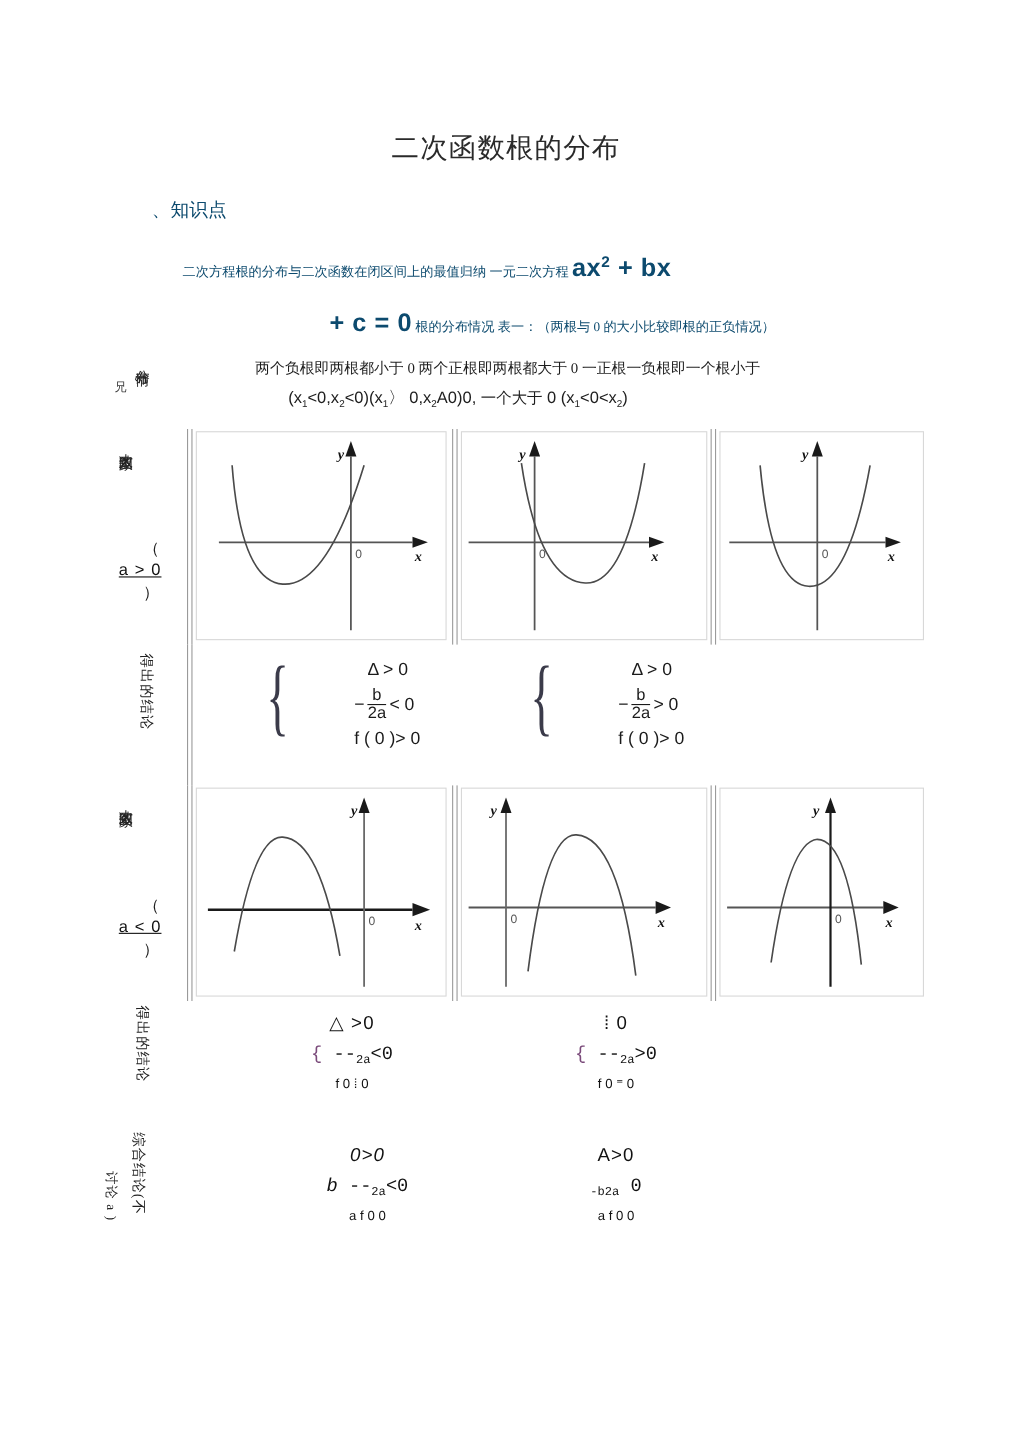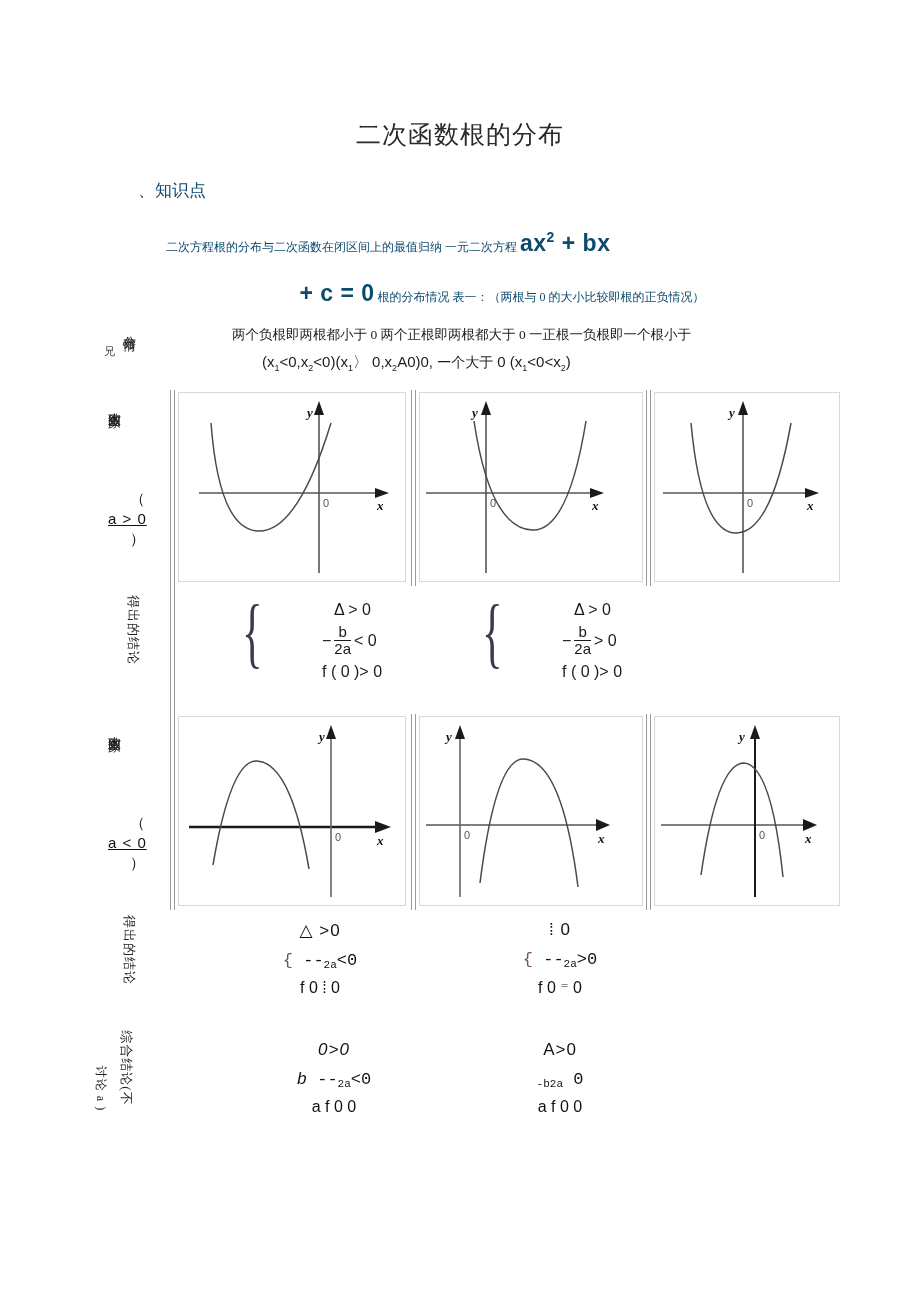--- a/index.html
+++ b/index.html
@@ -262,21 +262,21 @@
     white-space: nowrap;
   }
   .deg .mid {
     font-size: 17px;
     white-space: nowrap;
     margin-bottom: 8px;
     font-family: Liberation Mono, monospace;
   }
   .deg .mid .brc { color: #7a4a7a; }
   .deg .bot {
-    font-size: 16px;
+    font-size: 12px;
     white-space: nowrap;
   }
   .deg .sm { font-size: 11px; vertical-align: -3px; }
   .ital { font-style: italic; }
 </style>
 </head>
 <body>
 
 <div class="page">
 

